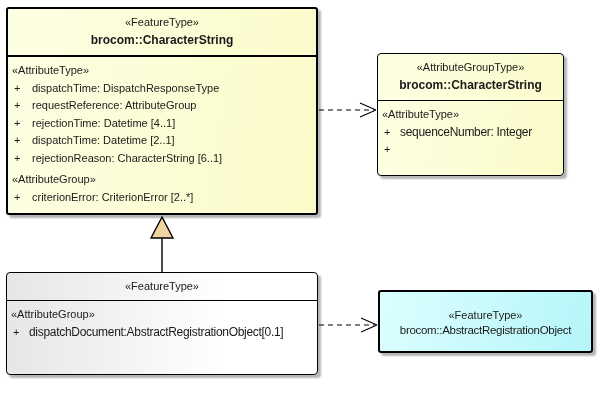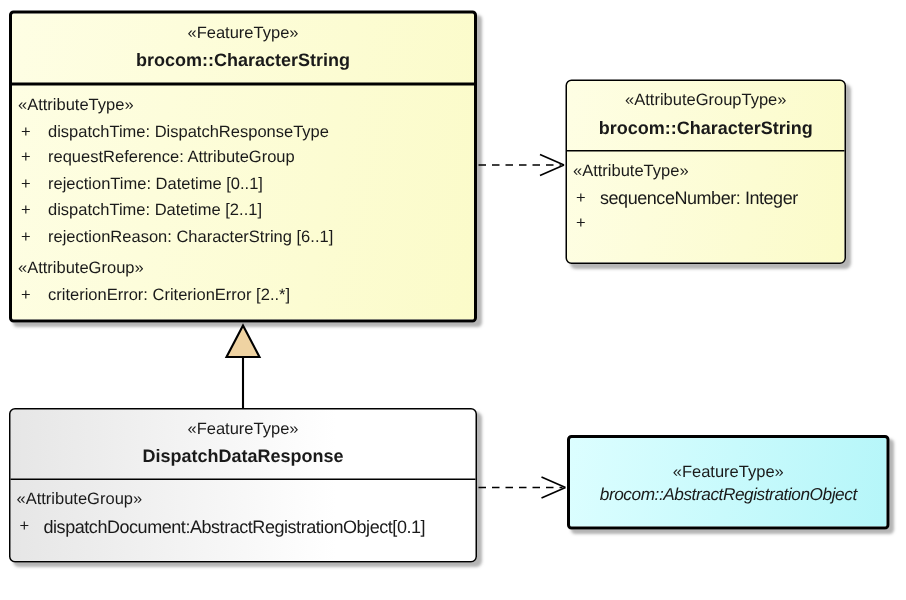--- a/index.html
+++ b/index.html
@@ -32,21 +32,21 @@
   .sec-stereo{padding-left:4px;line-height:17.5px;font-size:11px}
   .attr{display:flex;line-height:17.5px}
   .attr .vis{width:24px;padding-left:6px;flex:0 0 auto}
   .attr .txt{flex:1;white-space:nowrap;overflow:hidden}
   .sec2{margin-top:4px}
   .tight .attr .txt{font-size:12px;letter-spacing:-0.3px}
   .tight .attr .vis{width:22px}
 
   .center-hdr{display:flex;flex-direction:column;justify-content:center;
     align-items:center;height:100%}
-  .italic-name{font-style:italic;font-size:11.5px;letter-spacing:-0.3px}
+  .italic-name{font-size:11.5px;letter-spacing:-0.3px}
 
   #connector-layer{position:absolute;left:0;top:0;width:604px;height:400px;
     pointer-events:none}
   #connector-layer g{pointer-events:stroke}
 </style>
 </head>
 <body>
 
 <div id="canvas">
 
@@ -60,21 +60,21 @@
       <div class="attr">
         <span class="vis">+</span>
         <span class="txt">dispatchTime: DispatchResponseType</span>
       </div>
       <div class="attr">
         <span class="vis">+</span>
         <span class="txt">requestReference: AttributeGroup</span>
       </div>
       <div class="attr">
         <span class="vis">+</span>
-        <span class="txt">rejectionTime: Datetime [0..1]</span>
+        <span class="txt">rejectionTime: Datetime [4..1]</span>
       </div>
       <div class="attr">
         <span class="vis">+</span>
         <span class="txt">dispatchTime: Datetime [2..1]</span>
       </div>
       <div class="attr">
         <span class="vis">+</span>
         <span class="txt">rejectionReason: CharacterString [6..1]</span>
       </div>
       <div class="sec-stereo sec2">«AttributeGroup»</div>
@@ -98,21 +98,20 @@
       </div>
       <div class="attr">
         <span class="vis">+</span>
       </div>
     </div>
   </div>
 
   <div class="uml-box graywhite tight" style="left:6px;top:272px;width:312px;height:103px">
     <div class="hdr sep" style="padding-bottom:5px">
       <div class="stereo">«FeatureType»</div>
-      <div class="cname">DispatchDataResponse</div>
     </div>
     <div class="body">
       <div class="sec-stereo">«AttributeGroup»</div>
       <div class="attr">
         <span class="vis">+</span>
         <span class="txt">dispatchDocument:AbstractRegistrationObject[0.1]</span>
       </div>
     </div>
   </div>
 

